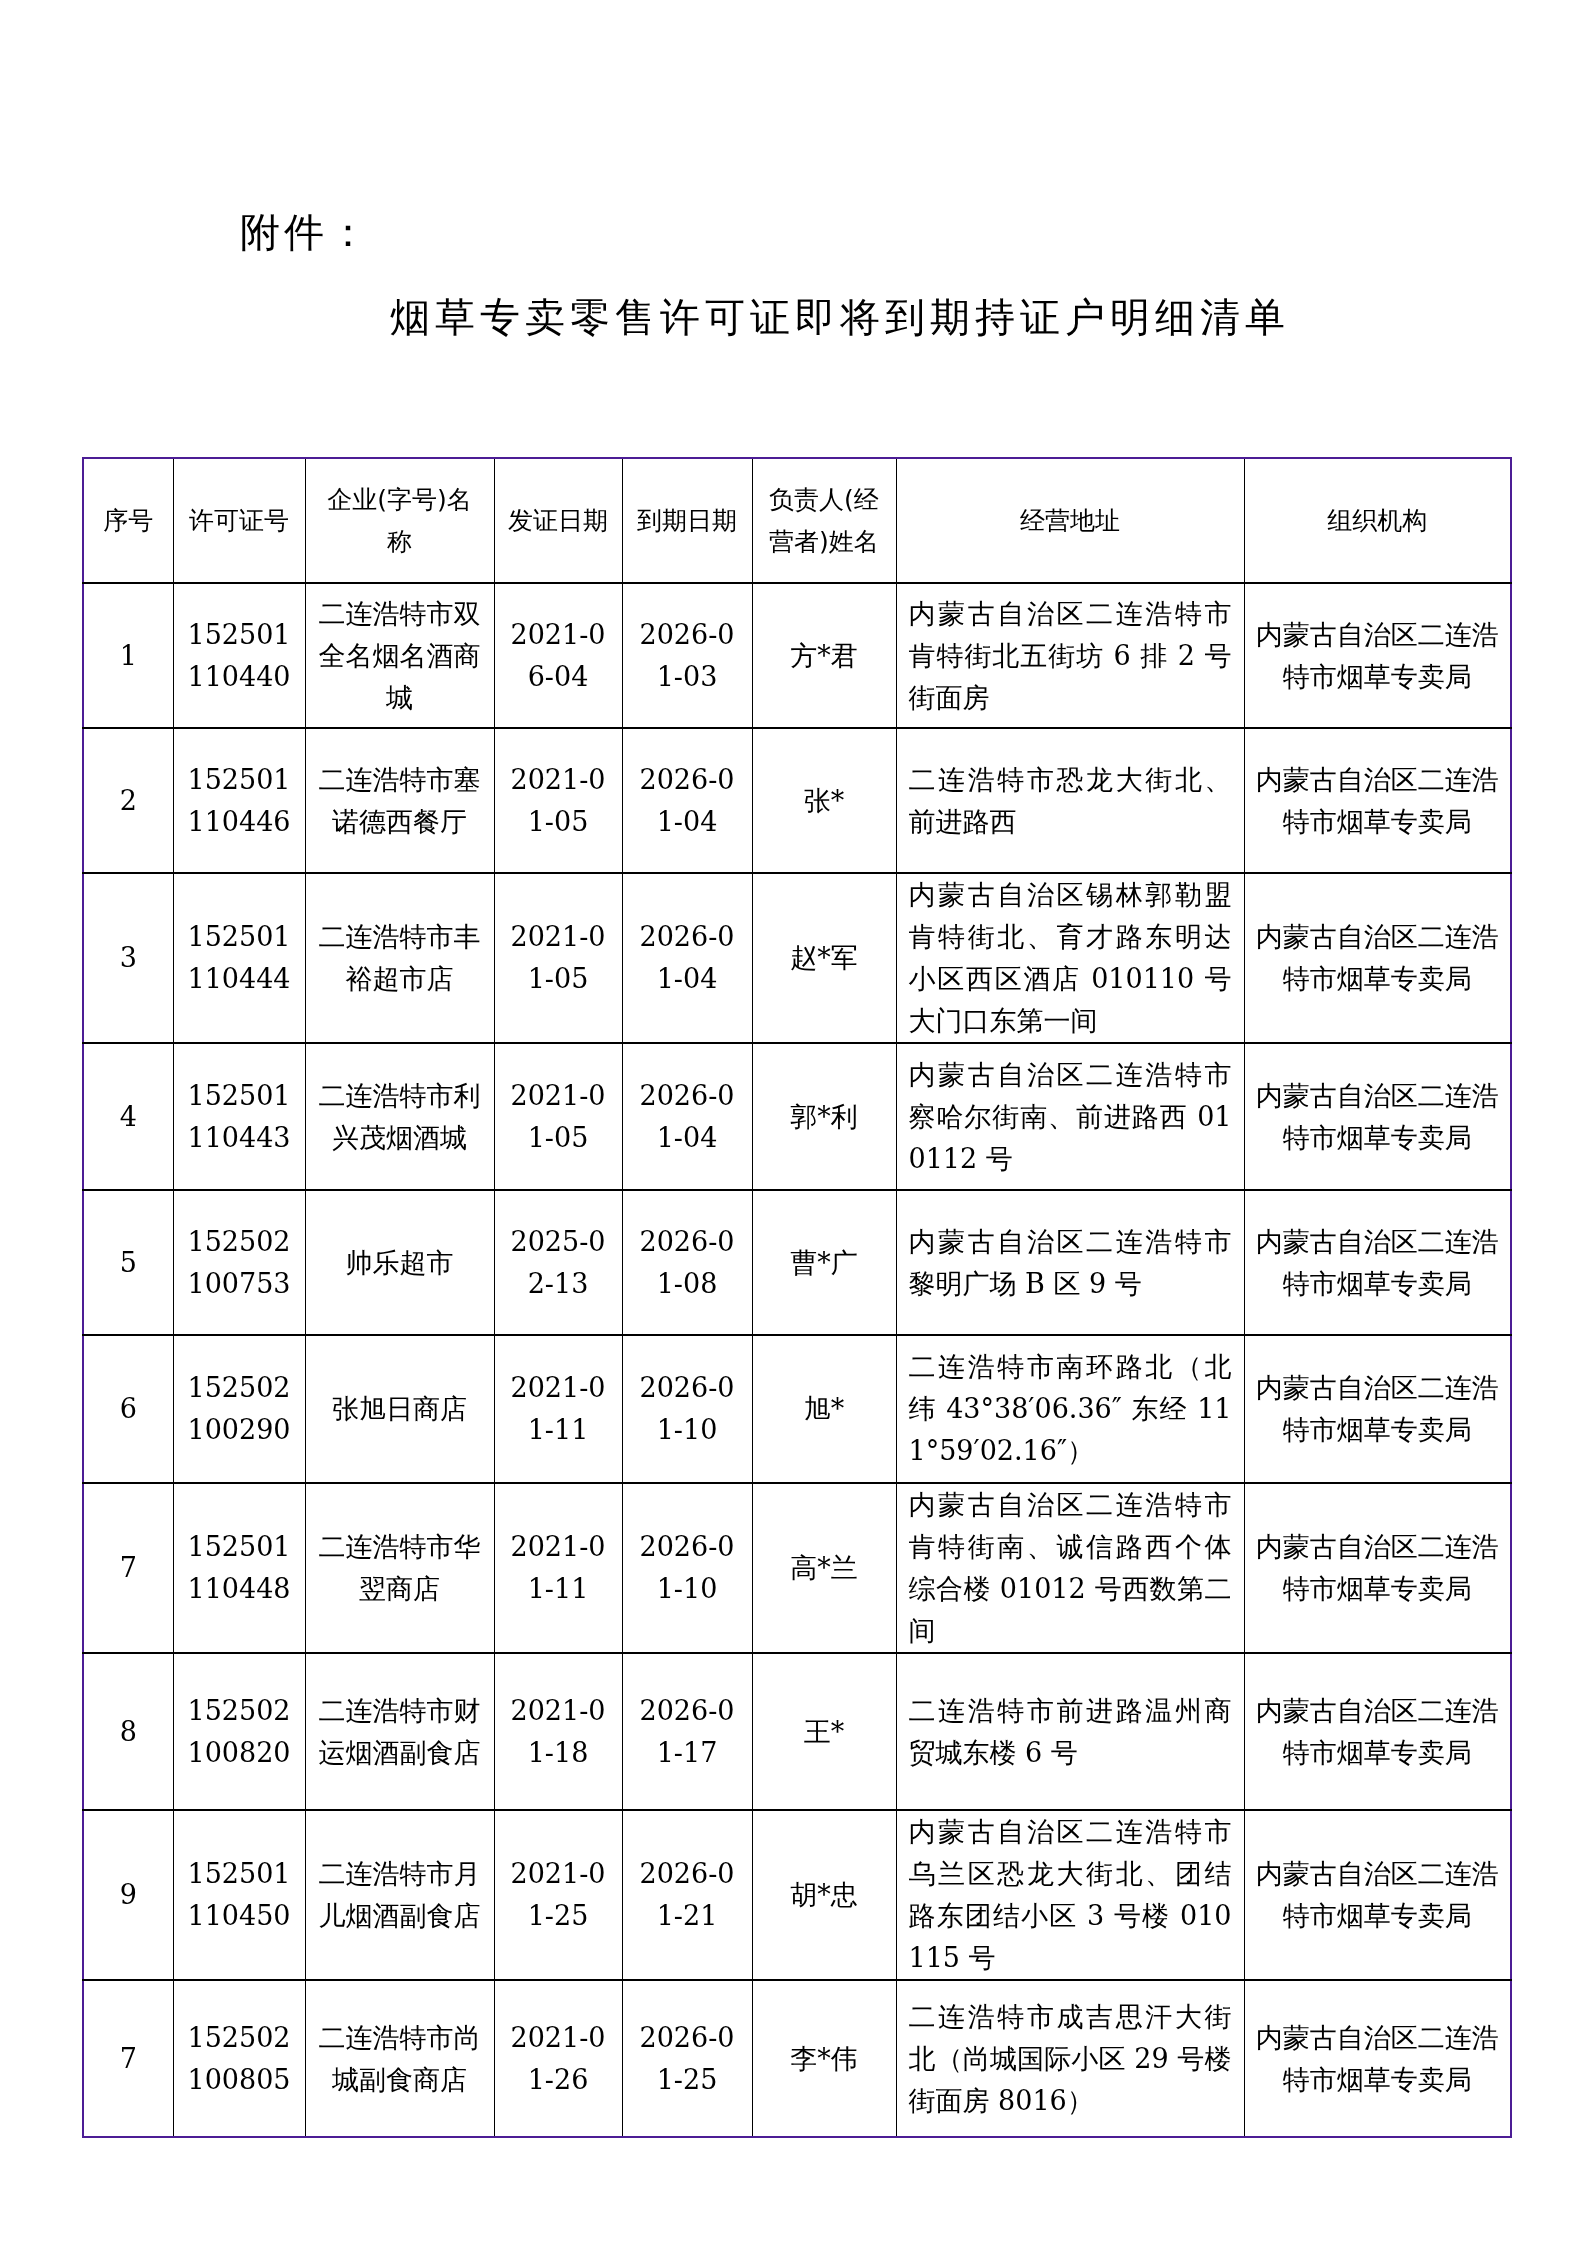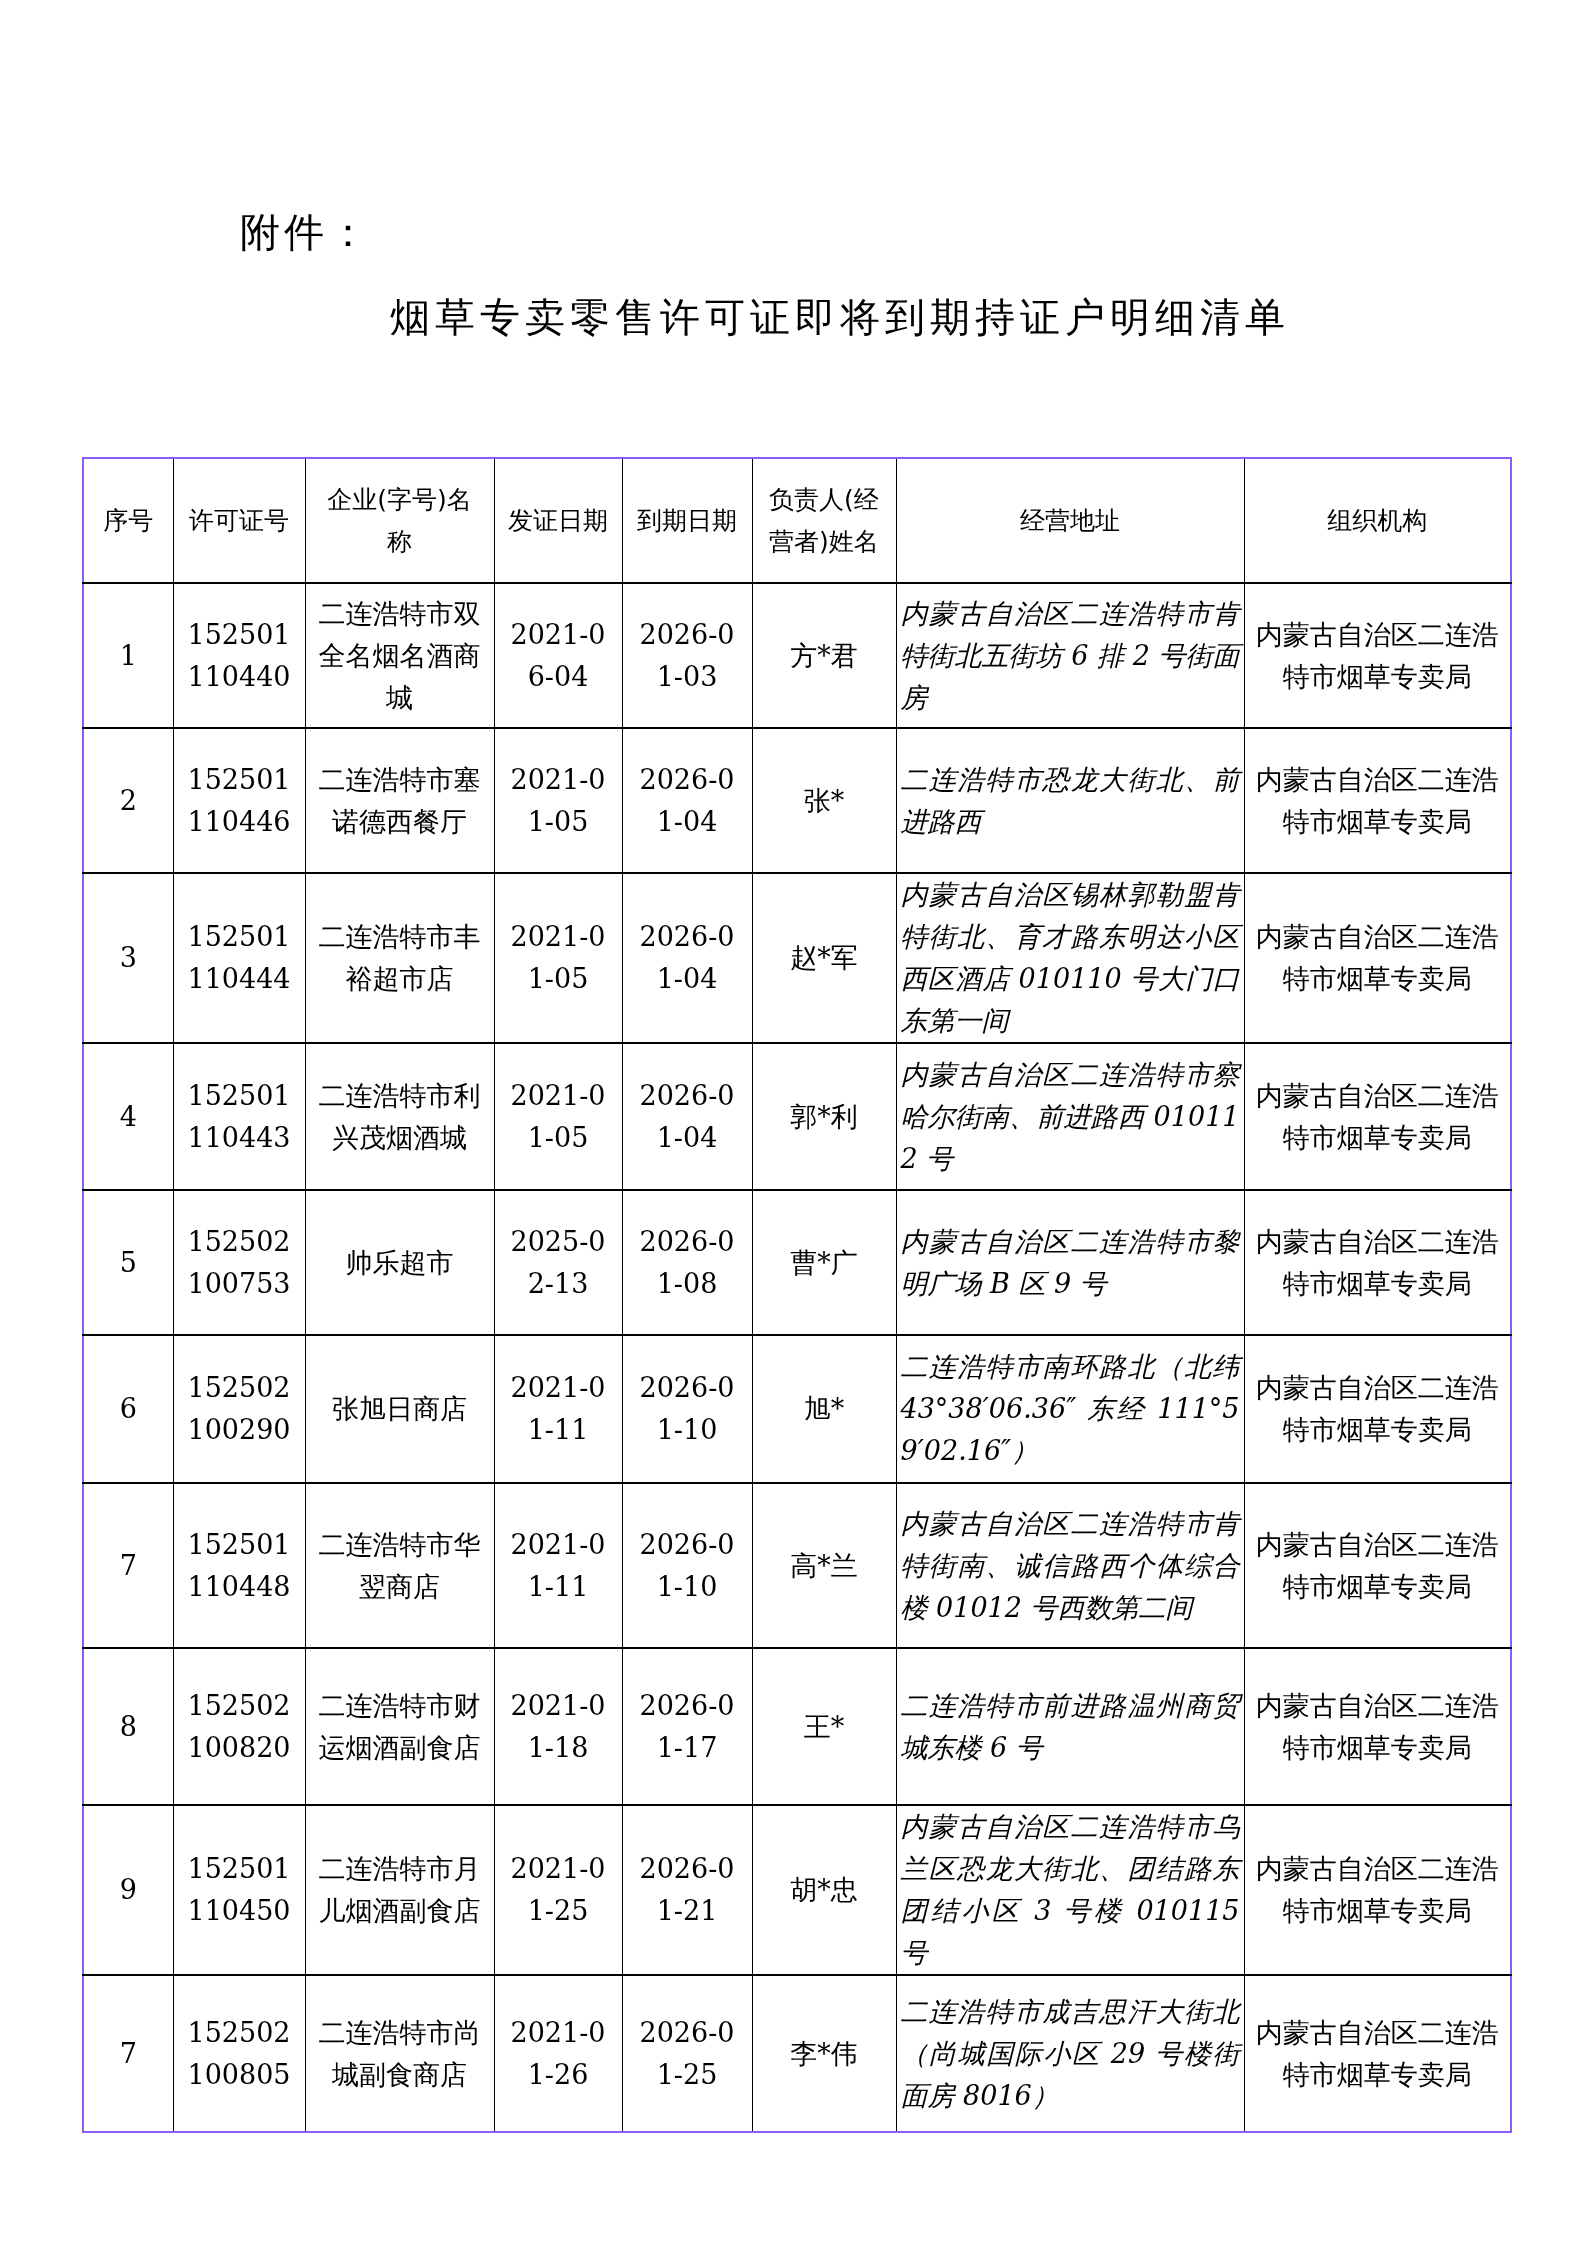--- a/index.html
+++ b/index.html
@@ -20,24 +20,24 @@
     border-collapse: collapse; table-layout: fixed;
     width: 1428px;
   }
   table.roster th, table.roster td {
     border: 1px solid #000; text-align: center; vertical-align: middle;
     font-size: 27px; line-height: 42px; padding: 0 10px; font-weight: normal;
     word-break: break-all;
   }
   table.roster thead tr { height: 125px; }
   table.roster th { font-family: "DejaVu Sans", sans-serif; font-size: 25px; }
-  table.roster td.addr { text-align: justify; text-align-last: left; padding: 0 4px; font-style: italic; }
+  table.roster td.addr { text-align: justify; text-align-last: left; padding: 0 12px; }
   table.roster td.org { padding: 0 2px; }
   table.roster tr.b-top > * { border-top: 2px solid #000; }
-  table.roster { border: 2px solid #8b5cf6; }
+  table.roster { border: 2px solid #4c1d95; }
 </style>
 </head>
 <body>
 
 <div class="attach-label">附件：</div>
 <div class="doc-title">烟草专卖零售许可证即将到期持证户明细清单</div>
 
 <table class="roster">
   <colgroup>
     <col style="width:90px">

